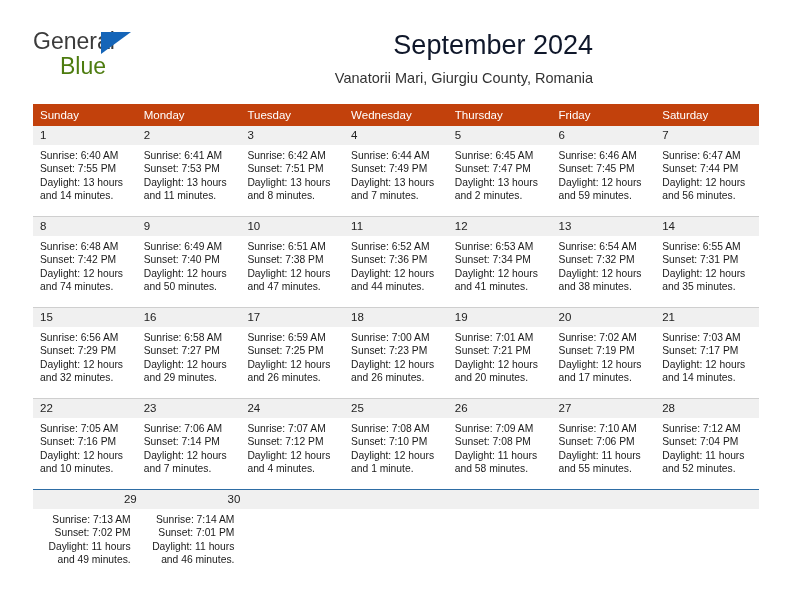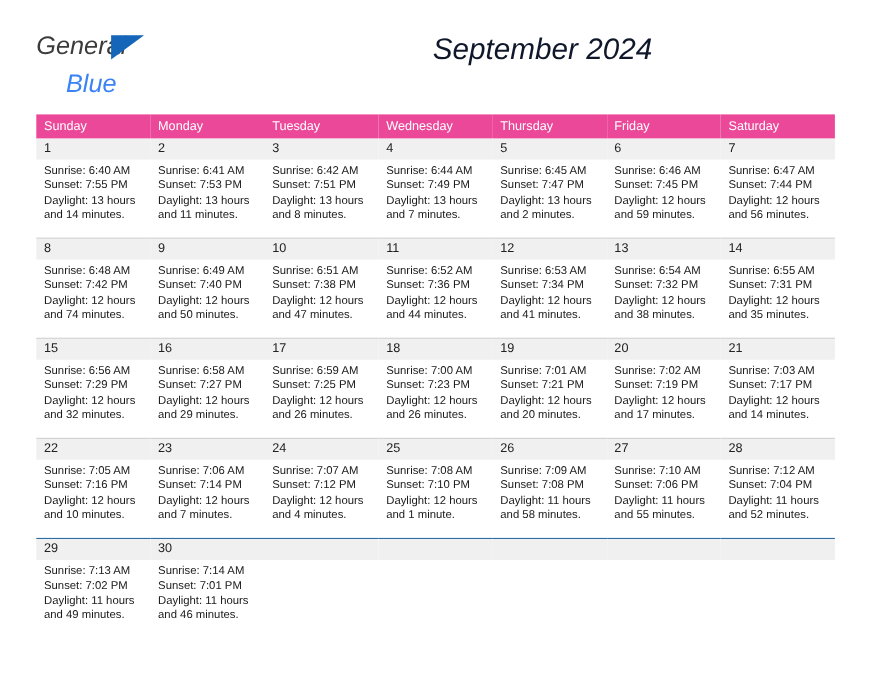--- a/index.html
+++ b/index.html
@@ -22,21 +22,20 @@
     box-sizing: border-box;
   }
 
   
   .header {
     position: absolute;
     left: 0;
     top: 0;
     width: 628px;
     height: 100px;
-    font-style: italic;
   }
   .brand {
     position: absolute;
     left: 33px;
     top: 30px;
     width: 200px;
     height: 56px;
     line-height: 1;
     user-select: none;
   }
@@ -52,24 +51,24 @@
     position: absolute;
     left: 68px;
     top: 2px;
     width: 0;
     height: 0;
     border-left: 30px solid #1565b8;
     border-bottom: 22px solid transparent;
   }
   .brand-row2 {
     display: block;
-    margin-top: 12px;
+    margin-top: 2px;
     margin-left: 27px;
     font-size: 23px;
-    color: #3b82f6;
+    color: #4d7c0f;
     font-family: "Liberation Sans", sans-serif;
   }
   .title-block {
     position: absolute;
     right: 35px;
     top: 28px;
     text-align: right;
   }
   .cal-title {
     font-size: 27px;
@@ -89,21 +88,21 @@
   
   .calendar {
     position: absolute;
     left: 33px;
     top: 104px;
     width: 726px;
     border-collapse: collapse;
     table-layout: fixed;
   }
   .calendar th {
-    background: #ec4899;
+    background: #c2410c;
     color: #ffffff;
     font-size: 11.5px;
     font-weight: normal;
     text-align: left;
     padding: 5px 0 5px 7px;
     height: 12px;
     border: none;
   }
   .calendar td {
     vertical-align: top;
@@ -137,37 +136,39 @@
     white-space: nowrap;
   }
   tr.weekrow > td {
     border-top: 1px solid #cfcfcf;
   }
   tr.weekrow.first > td {
     border-top: none;
   }
   tr.weekrow.last > td {
     border-top: 1px solid #2e6da4;
+    text-align: right;
   }
 </style>
 </head>
 <body>
 
 <div class="page">
 
   <div class="header">
 
     <div class="brand">
       <span class="brand-row1">General</span>
       <span class="brand-triangle"></span>
       <span class="brand-row2">Blue</span>
     </div>
 
     <div class="title-block">
       <div class="cal-title">September 2024</div>
+      <div class="cal-subtitle">Vanatorii Mari, Giurgiu County, Romania</div>
     </div>
 
   </div>
 
   <table class="calendar">
     <thead>
       <tr>
         <th>Sunday</th>
         <th>Monday</th>
         <th>Tuesday</th>

